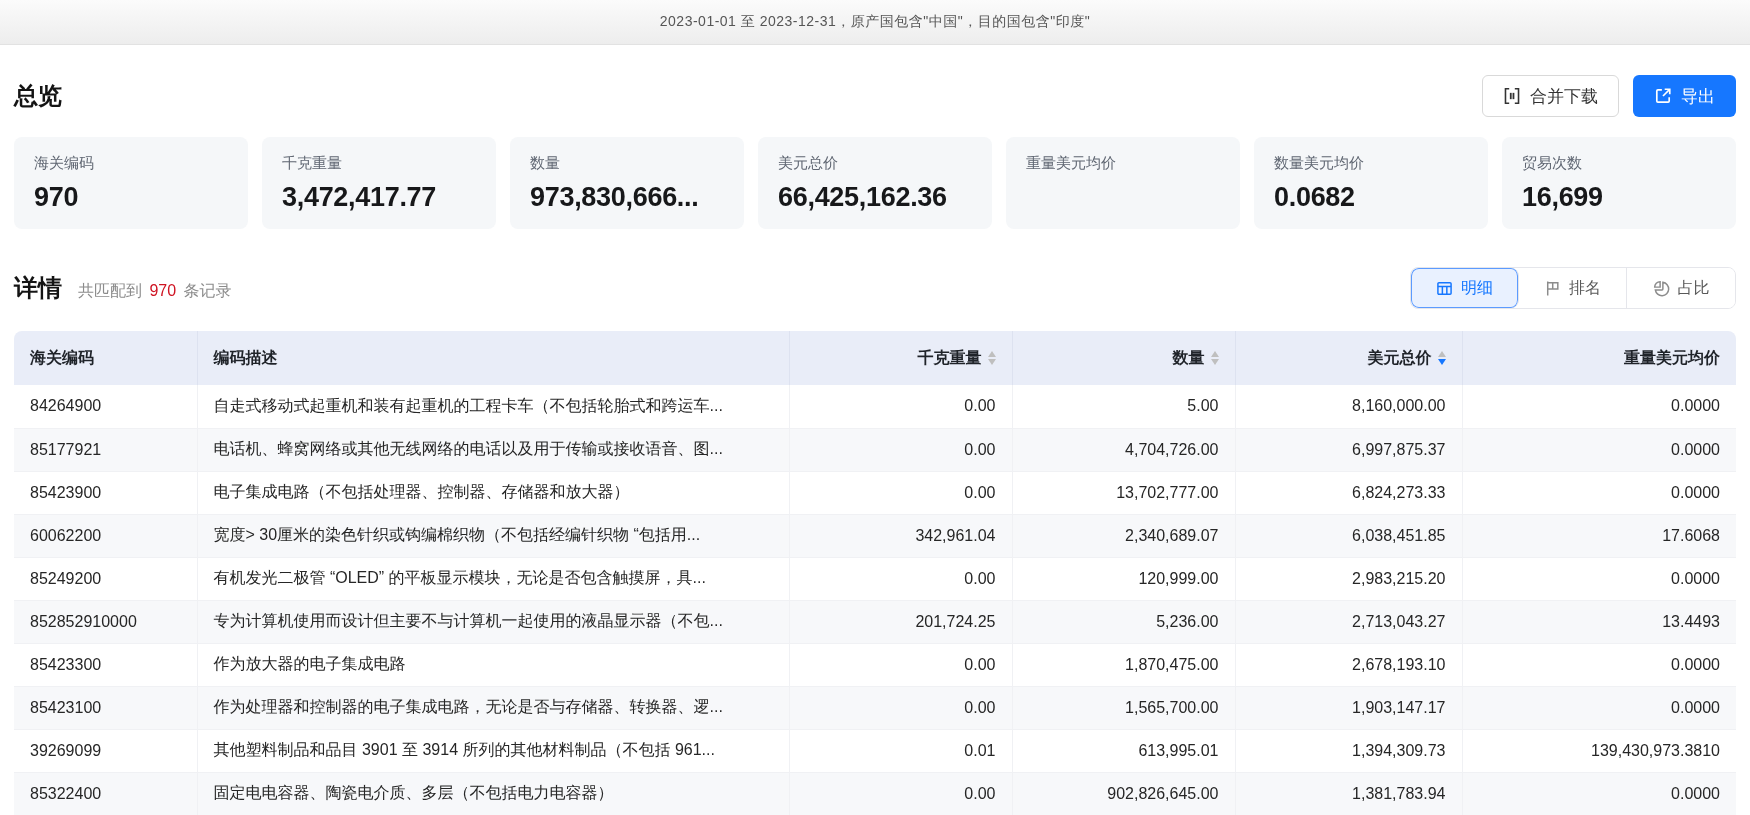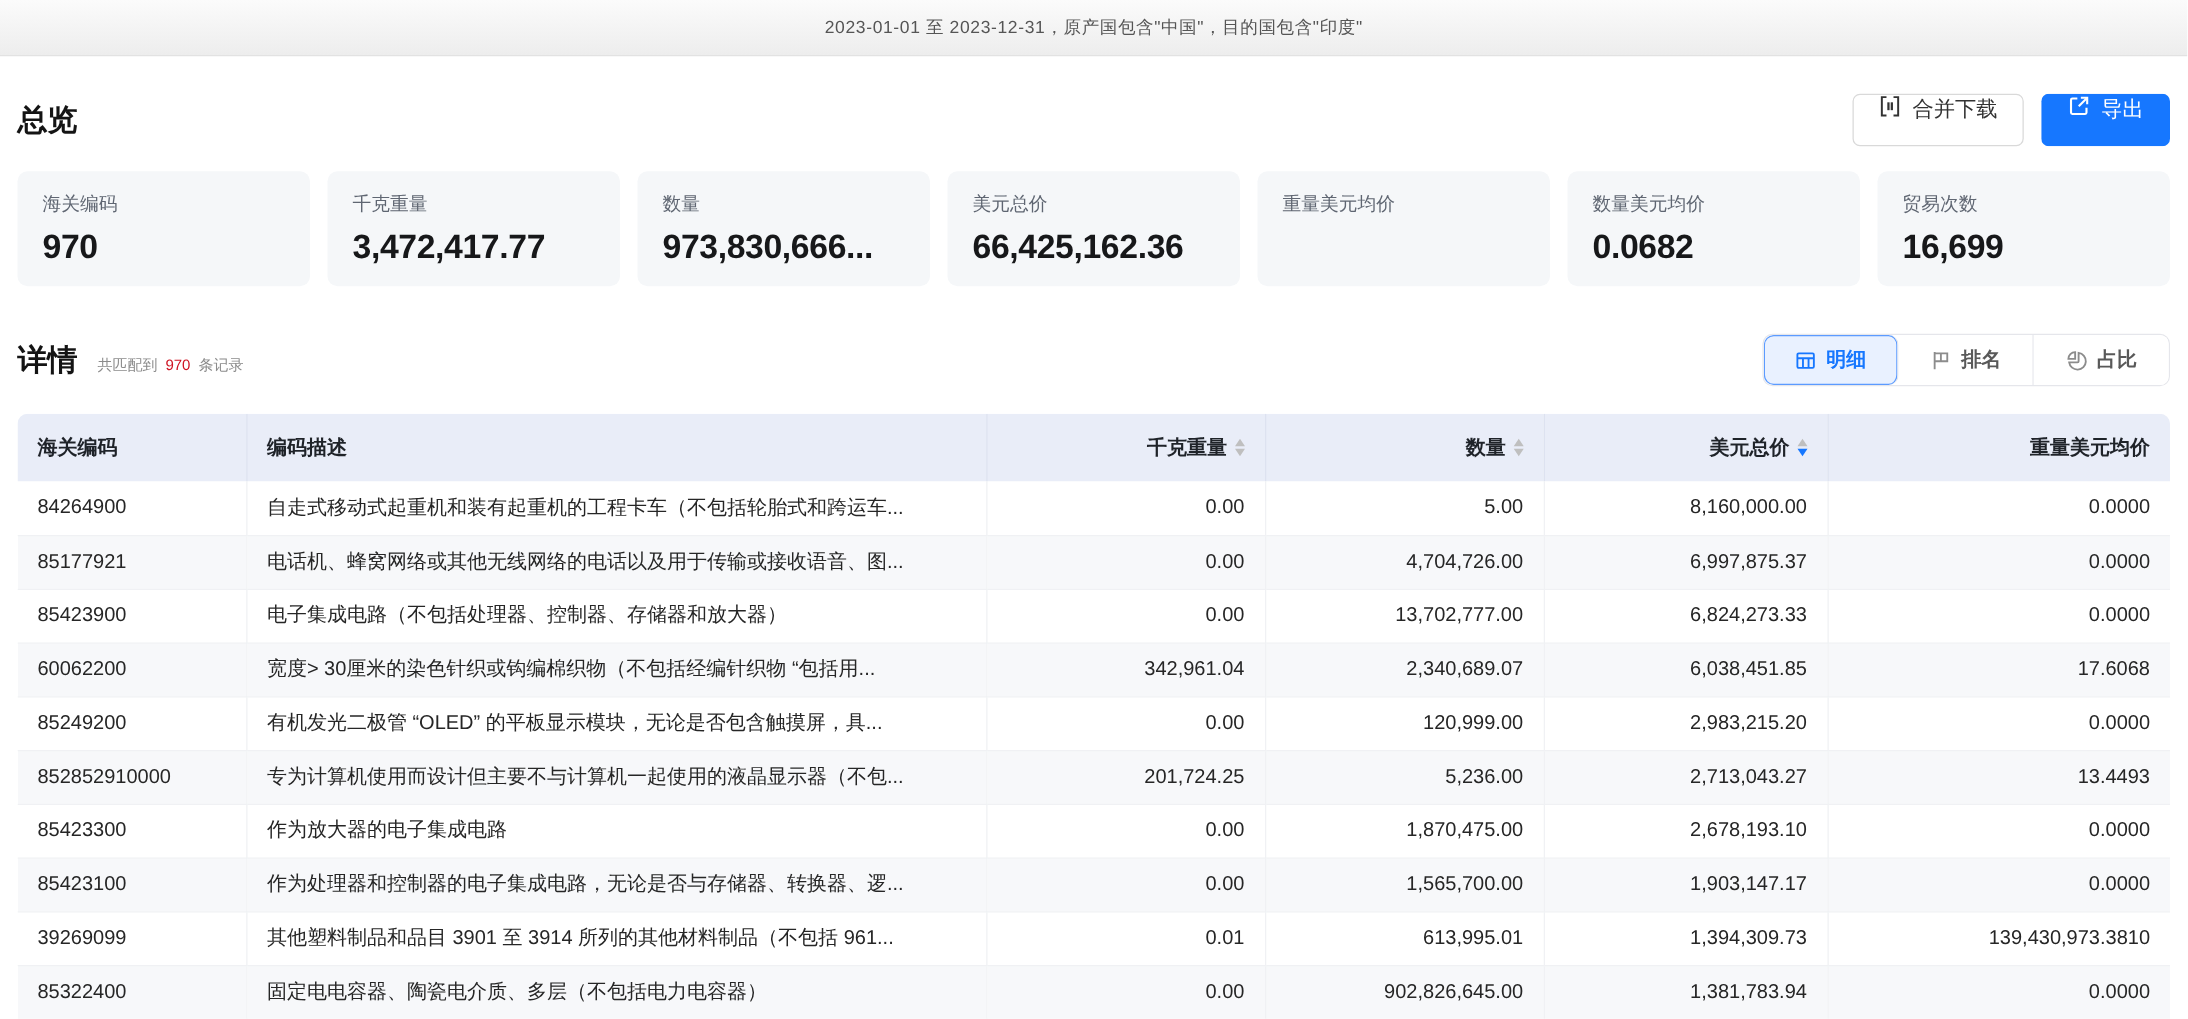--- a/index.html
+++ b/index.html
@@ -10,39 +10,39 @@
   .topbar { height:45px; background:linear-gradient(180deg,#fbfbfb 0%,#ededed 100%);
     border-bottom:1px solid #e2e2e2; display:flex; align-items:center; justify-content:center; }
   .topbar-title { font-size:14px; color:#555; letter-spacing:.5px; }
 
   .page { padding:0 14px; }
 
   
   .section-head { margin-top:28px; display:flex; align-items:center; justify-content:space-between; height:46px; }
   .section-title { font-size:24px; font-weight:bold; color:#141414; }
   .head-actions { display:flex; gap:14px; }
-  .btn { display:inline-flex; gap:9px; height:42px; padding:0 20px;
+  .btn { display:inline-flex; align-items:center; gap:9px; height:42px; padding:0 20px;
     border-radius:6px; font-size:17px; cursor:pointer; border:1px solid transparent; background:none; }
   .btn-default { background:#fff; border-color:#d9d9d9; color:#333; }
   .btn-primary { background:#1677ff; color:#fff; }
   .btn svg { display:block; }
 
   
   .cards { margin-top:18px; display:flex; gap:14px; height:92px; }
   .card { flex:1 1 0; background:#f5f7f9; border-radius:8px; padding:17px 20px 0 20px; overflow:hidden; }
   .card-label { font-size:15px; color:#5f6672; }
   .card-value { margin-top:9px; font-size:27px; font-weight:bold; color:#17181a;
     white-space:nowrap; overflow:hidden; letter-spacing:-.3px; }
 
   
   .detail-head { margin-top:38px; display:flex; align-items:center; justify-content:space-between; height:42px; }
   .detail-left { display:flex; align-items:baseline; gap:16px; }
-  .match-text { font-size:12px; color:#8c8c8c; }
+  .match-text { font-size:16px; color:#8c8c8c; }
   .match-count { color:#cf1322; padding:0 3px; }
-  .tabs { display:flex; border:1px solid #e5e6eb; border-radius:8px; overflow:hidden; background:#fff;font-weight:bold; }
+  .tabs { display:flex; border:1px solid #e5e6eb; border-radius:8px; overflow:hidden; background:#fff; }
   .tab { display:flex; align-items:center; justify-content:center; gap:8px; width:108px; height:40px;
     font-size:16px; color:#595959; cursor:pointer; border-right:1px solid #e5e6eb; background:#fff; }
   .tab:last-child { border-right:none; }
   .tab.active { background:#e9f1ff; color:#1677ff; box-shadow:inset 0 0 0 1px #5c9bff; border-radius:8px; }
   .tab svg { display:block; }
 
   
   .table-wrap { margin-top:22px; border-radius:8px 8px 0 0; overflow:hidden; }
   table { width:100%; border-collapse:collapse; table-layout:fixed; }
   thead th { background:#e9edf8; height:54px; font-size:16px; font-weight:bold; color:#1f2329;

